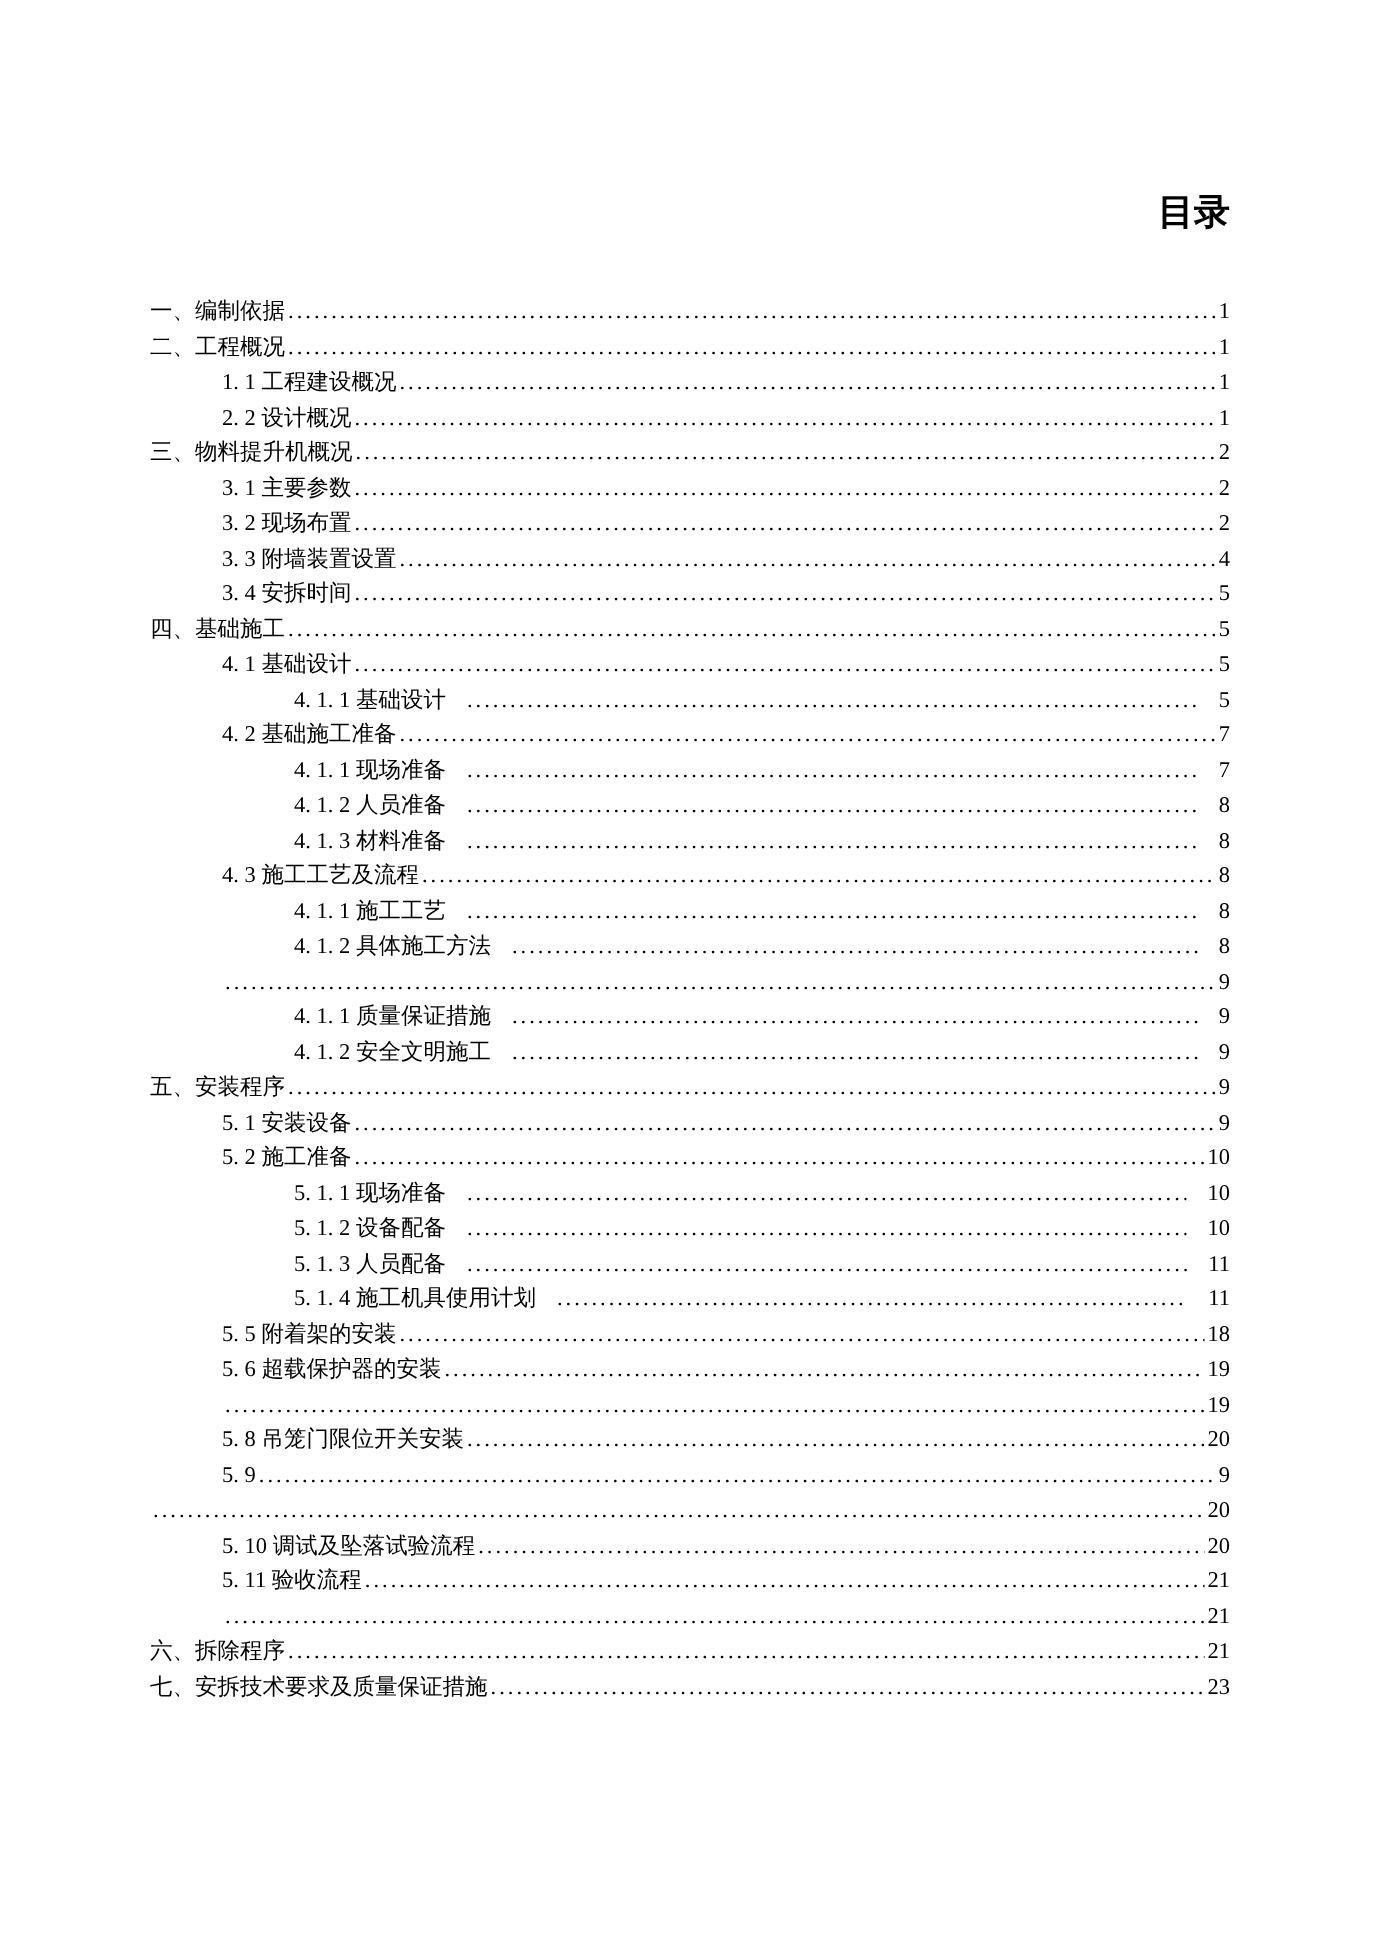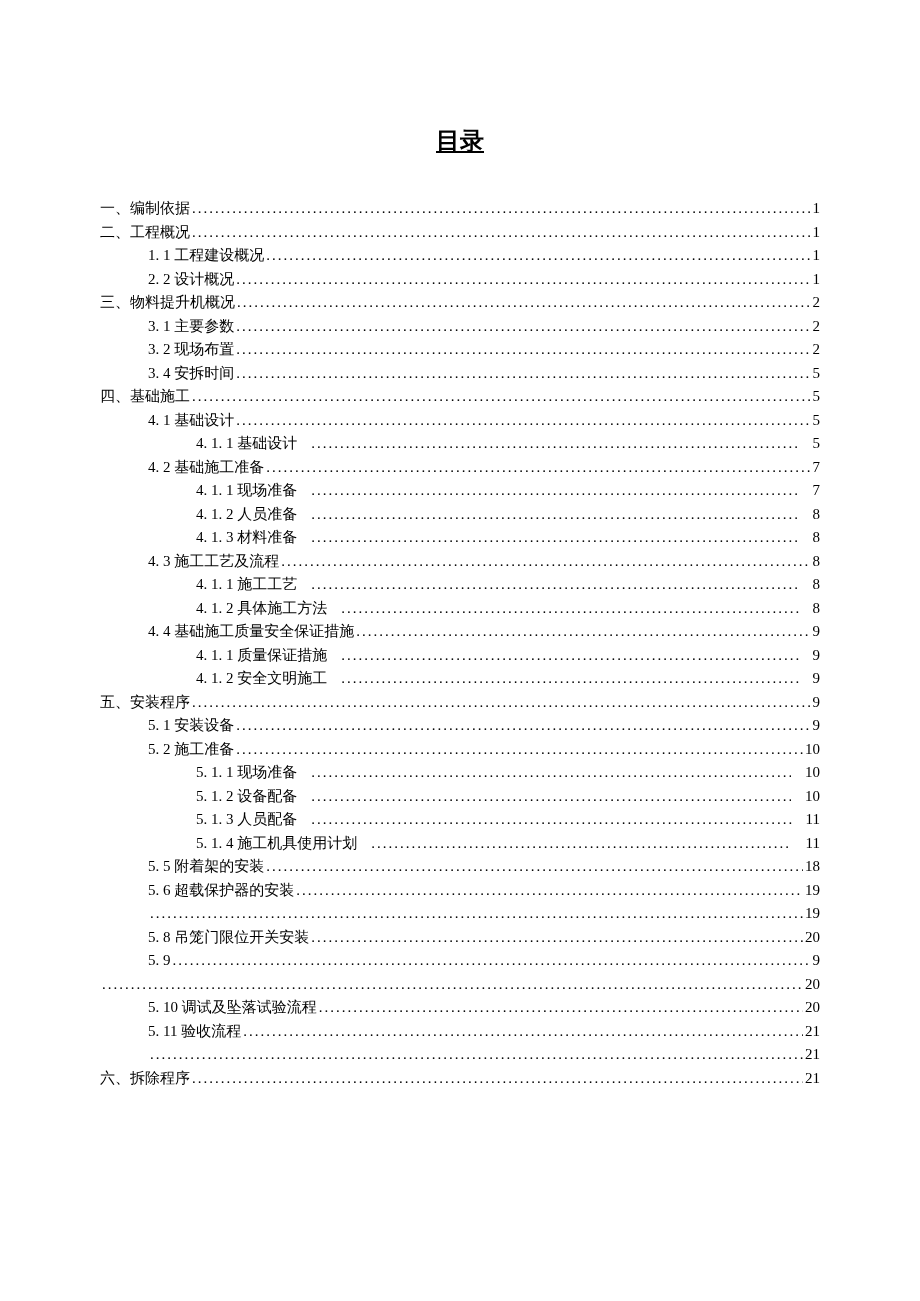--- a/index.html
+++ b/index.html
@@ -6,26 +6,25 @@
     body {
       width: 920px;
       height: 1301px;
       background: #fff;
       font-family: "SimSun", "宋体", serif;
       font-size: 15px;
       color: #000;
       padding: 125px 100px 60px 100px;
     }
     .title {
-      text-align: center;
+      text-align: right;
       font-size: 24px;
       font-weight: bold;
       margin-bottom: 40px;
       font-family: "SimHei", "黑体", sans-serif;
-      text-decoration: underline;
     }
     .toc-row {
       display: flex;
       align-items: center;
       line-height: 23.5px;
       white-space: nowrap;
     }
     .toc-label {
       flex: 0 0 auto;
     }
@@ -80,20 +79,25 @@
       <span class="toc-label">3. 1 主要参数</span>
       <span class="toc-dots"></span>
       <span class="toc-page">2</span>
     </div>
     <div class="toc-row lvl2">
       <span class="toc-label">3.  2 现场布置</span>
       <span class="toc-dots"></span>
       <span class="toc-page">2</span>
     </div>
     <div class="toc-row lvl2">
+      <span class="toc-label">3.  3 附墙装置设置</span>
+      <span class="toc-dots"></span>
+      <span class="toc-page">4</span>
+    </div>
+    <div class="toc-row lvl2">
       <span class="toc-label">3.  4 安拆时间</span>
       <span class="toc-dots"></span>
       <span class="toc-page">5</span>
     </div>
     <div class="toc-row lvl1">
       <span class="toc-label">四、基础施工</span>
       <span class="toc-dots"></span>
       <span class="toc-page">5</span>
     </div>
     <div class="toc-row lvl2">
@@ -135,21 +139,20 @@
       <span class="toc-label">4. 1. 1 施工工艺</span>
       <span class="toc-dots"></span>
       <span class="toc-page">8</span>
     </div>
     <div class="toc-row lvl3">
       <span class="toc-label">4. 1. 2 具体施工方法</span>
       <span class="toc-dots"></span>
       <span class="toc-page">8</span>
     </div>
     <div class="toc-row lvl2">
-      <span class="toc-label">4.  4 基础施工质量安全保证措施</span>
       <span class="toc-dots"></span>
       <span class="toc-page">9</span>
     </div>
     <div class="toc-row lvl3">
       <span class="toc-label">4. 1. 1 质量保证措施</span>
       <span class="toc-dots"></span>
       <span class="toc-page">9</span>
     </div>
     <div class="toc-row lvl3">
       <span class="toc-label">4. 1. 2 安全文明施工</span>
@@ -230,14 +233,19 @@
       <span class="toc-page">21</span>
     </div>
     <div class="toc-row lvl2">
       <span class="toc-dots"></span>
       <span class="toc-page">21</span>
     </div>
     <div class="toc-row lvl1">
       <span class="toc-label">六、拆除程序</span>
       <span class="toc-dots"></span>
       <span class="toc-page">21</span>
+    </div>
+    <div class="toc-row lvl1">
+      <span class="toc-label">七、安拆技术要求及质量保证措施</span>
+      <span class="toc-dots"></span>
+      <span class="toc-page">23</span>
     </div>
   </div>
 
 </body></html>

